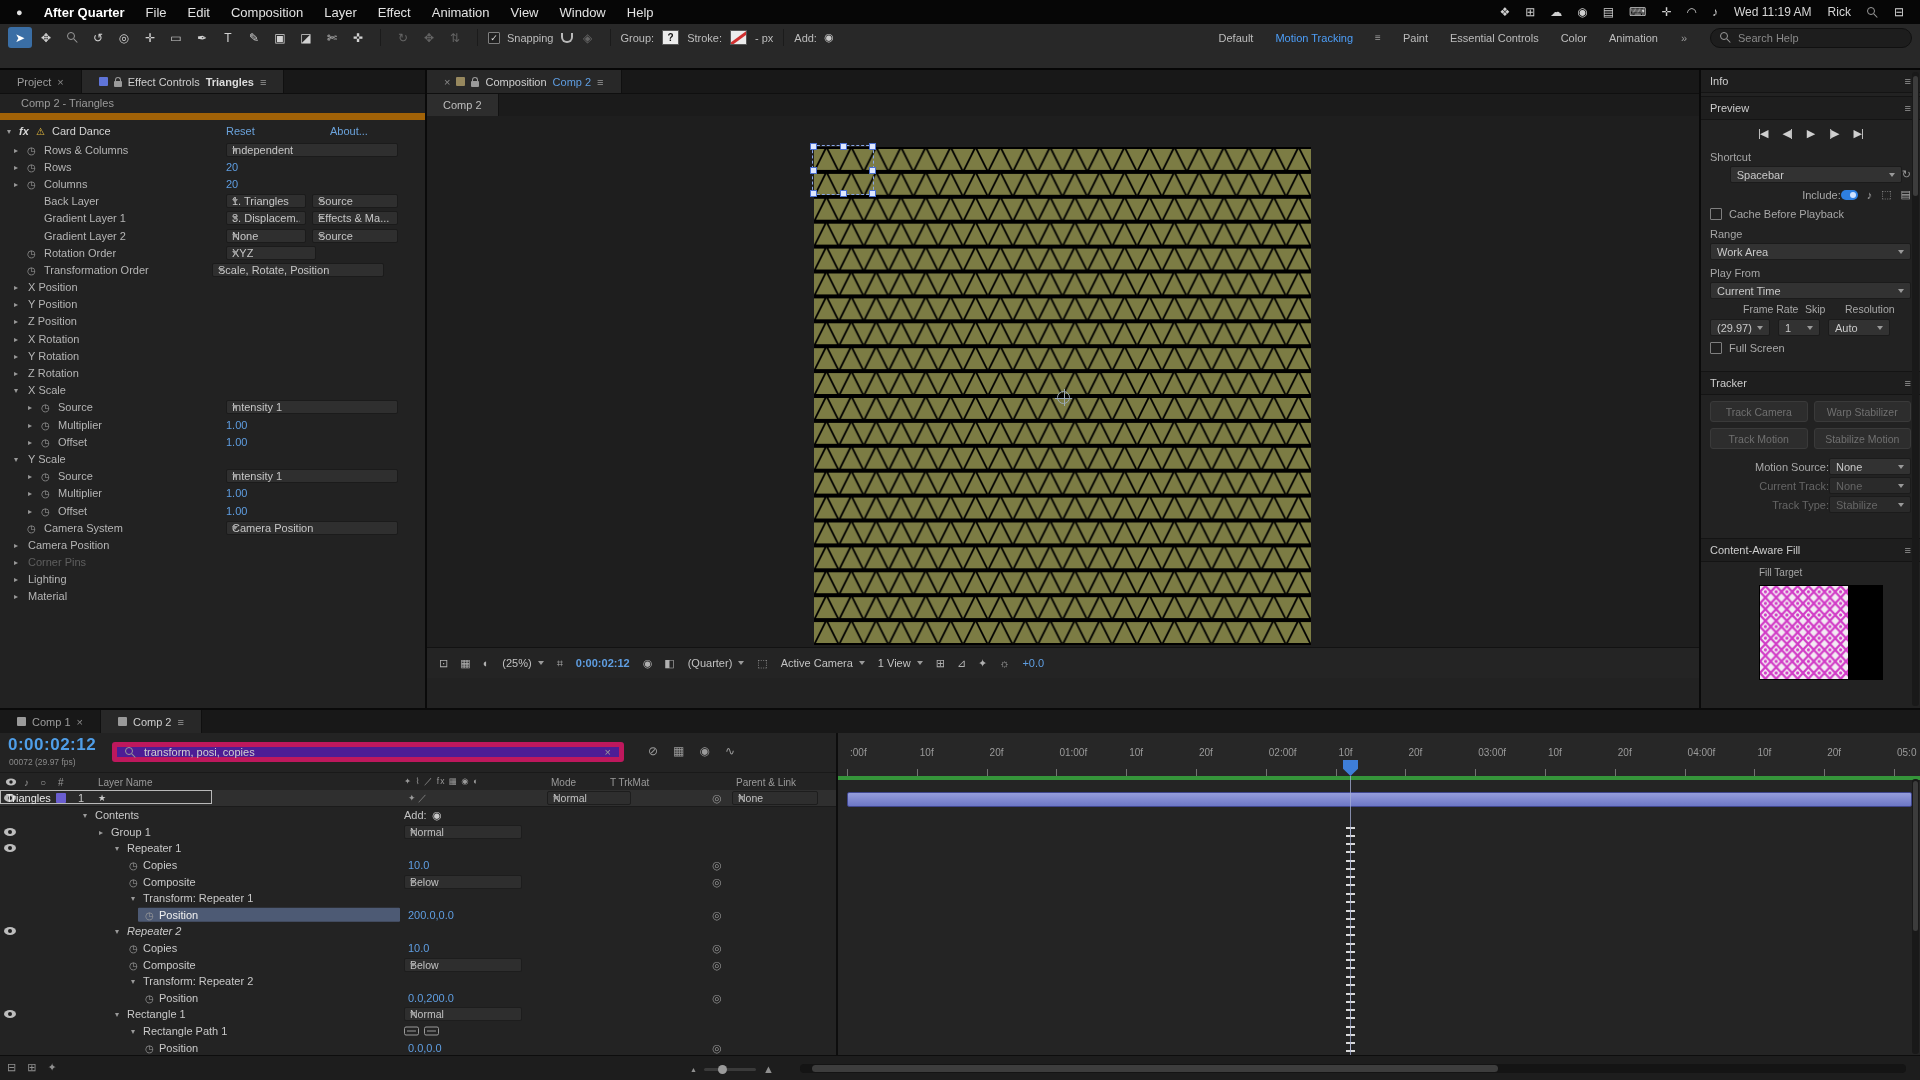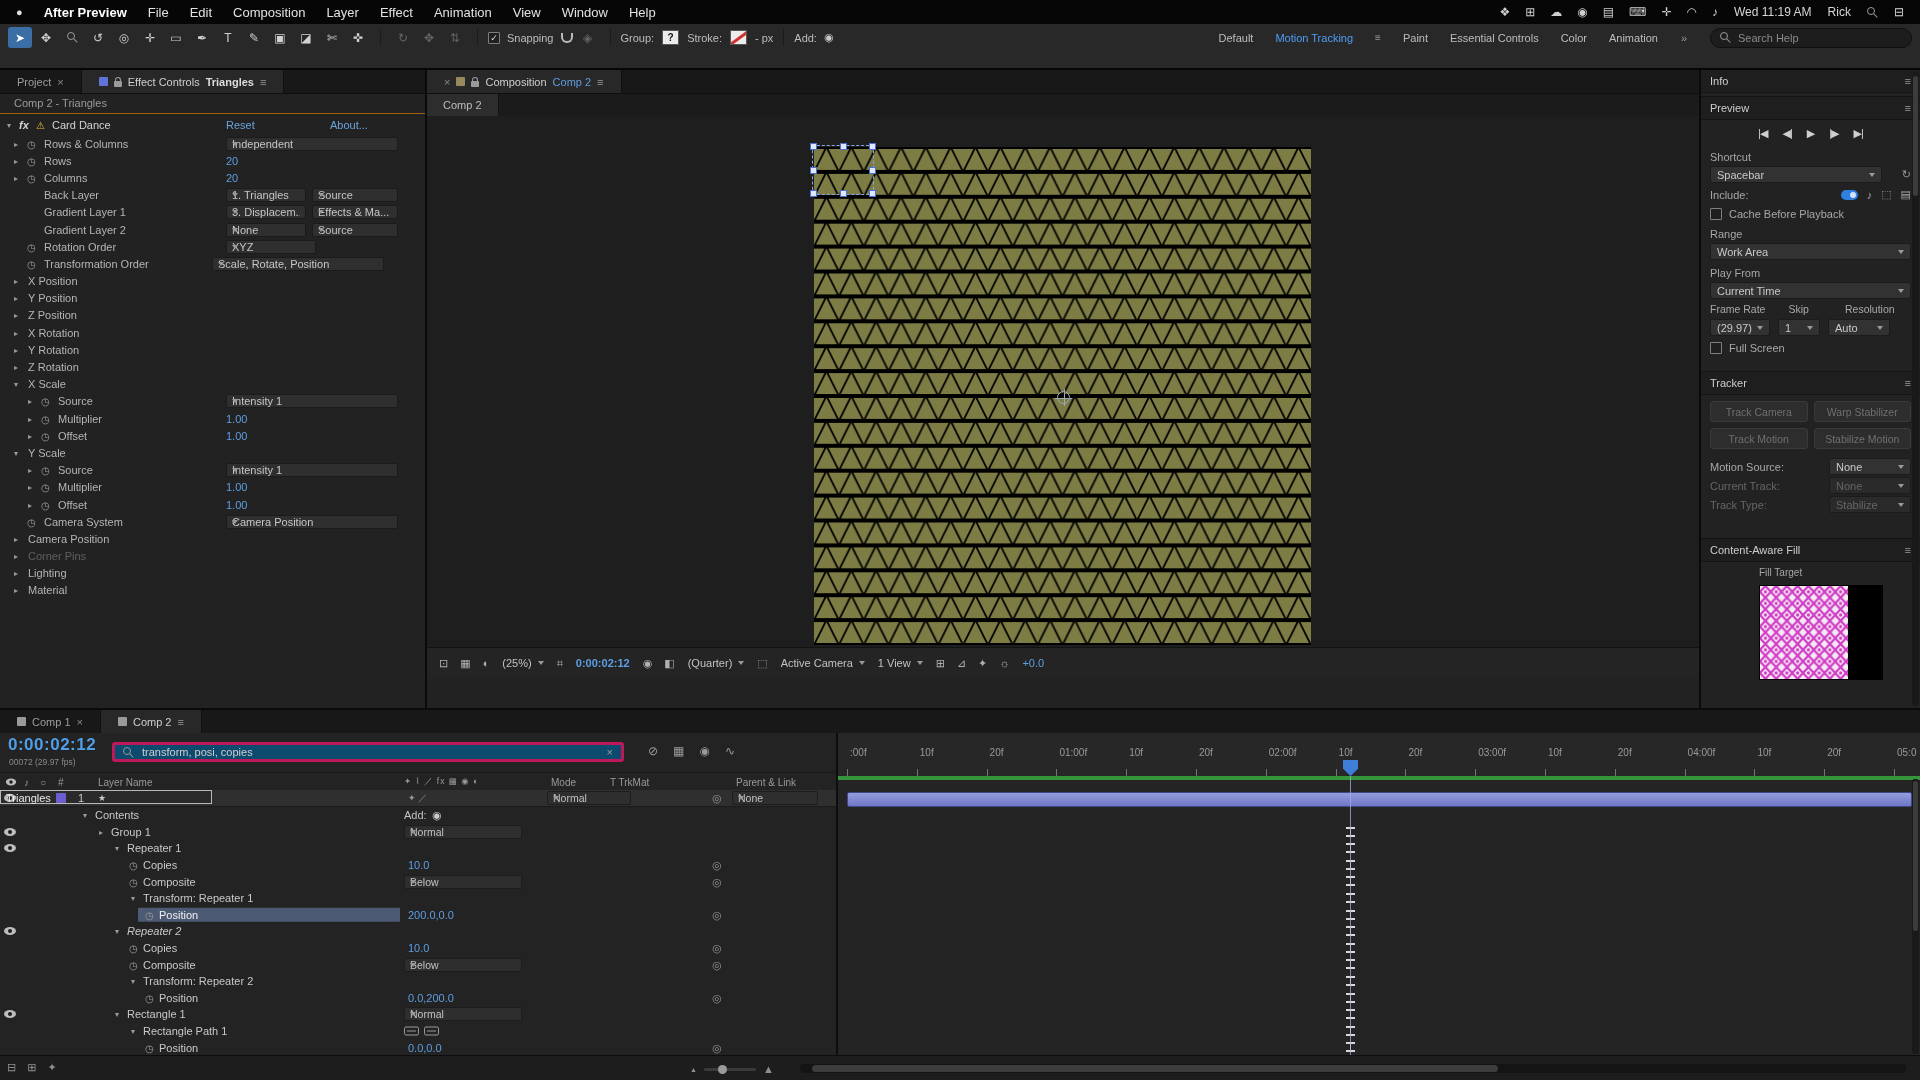--- a/index.html
+++ b/index.html
@@ -53,21 +53,21 @@
   #comp-panel{left:427px;width:1272px}
   #right-panel{left:1701px;width:219px}
   .tabbar{height:23px;background:#181818;display:flex;align-items:stretch;border-bottom:1px solid #0f0f0f}
   .tab{display:flex;align-items:center;gap:6px;padding:0 17px;color:#9d9d9d;border-right:1px solid #101010;white-space:nowrap}
   .tab.active{background:#282828;color:#cfcfcf}
   .chip{width:9px;height:9px;background:#5f74d8;border-radius:1px;flex:none}
   .chip.olive{background:#97885e}
   .close{color:#8a8a8a;font-size:11px}
 
   
-  #fx-comp-label{height:19px;line-height:19px;padding-left:14px;color:#9a9a9a;border-bottom:1px solid #a16207}
+  #fx-comp-label{height:19px;line-height:19px;padding-left:21px;color:#9a9a9a;border-bottom:7px solid #a16207}
   #fx-head{height:21px;position:relative;color:#d4d4d4}
   #fx-head span{position:absolute;top:50%;transform:translateY(-50%)}
   .fxrow{position:relative;height:17.2px}
   .fxrow span,.fxrow div{position:absolute;top:50%;transform:translateY(-50%);white-space:nowrap}
   .twirl{font-size:8px;color:#9a9a9a}
   .sw{font-size:10px;color:#9a9a9a}
   .fxlabel{color:#b5b5b5}
   .fxrow.dim .fxlabel{color:#5f5f5f}
   .fxnum{color:var(--blue)}
   .fxdd{height:14px;background:#2f2f2f;border:1px solid #1b1b1b;border-radius:2px;display:flex;align-items:center;justify-content:space-between;
@@ -89,21 +89,21 @@
   #vtools{position:absolute;left:0;right:0;bottom:0;height:30px;background:#242424;border-top:1px solid #121212;
           display:flex;align-items:center;gap:13px;padding:0 12px;color:#b5b5b5;white-space:nowrap}
   .vicon{font-size:11px;color:#b0b0b0}
   .vdd{display:flex;align-items:center;gap:6px;color:#c2c2c2}
   .vtime{color:var(--blue);font-weight:700}
   .vexp{color:var(--blue)}
 
   
   .rp-head{height:22px;display:flex;align-items:center;justify-content:space-between;padding:0 9px;color:#cdcdcd;
            background:#1e1e1e;border-bottom:1px solid #141414;border-top:1px solid #141414}
-  .rp-row{display:flex;align-items:center;justify-content:space-between;padding:0 9px;height:19px;color:#a8a8a8}
+  .rp-row{display:flex;align-items:center;justify-content:flex-end;padding:0 9px;height:19px;color:#a8a8a8}
   .rp-label{padding:5px 9px 1px;color:#a6a6a6}
   .rp-dd{height:17px;background:#323232;border:1px solid #1b1b1b;border-radius:2px;display:flex;align-items:center;justify-content:space-between;
          padding:0 6px;color:#c9c9c9;box-sizing:border-box}
   .rp-dd.dim{color:#666;background:#2a2a2a}
   .dimtxt{color:#666}
   #transport{display:flex;justify-content:center;gap:15px;align-items:center;height:26px;color:#cfcfcf;font-size:11px}
   .tbtn{letter-spacing:-1px}
   .pill{width:17px;height:10px;border-radius:5px;background:#2e7fe0;position:relative;flex:none}
   .pill::after{content:"";position:absolute;right:2px;top:2px;width:6px;height:6px;border-radius:50%;background:#cfe2ff}
   .trk-row{display:flex;gap:6px;padding:0 9px;margin-top:6px}
@@ -113,21 +113,21 @@
   #rp-scroll{position:absolute;right:1px;top:2px;bottom:2px;width:7px;background:#191919;border-radius:3px}
   #rp-scroll .thumb{position:absolute;left:1px;top:4px;width:5px;height:120px;background:#3c3c3c;border-radius:3px}
 
   
   #timeline{position:absolute;top:710px;left:0;width:1920px;height:370px;background:#232323}
   #tl-tabs{height:23px;background:#181818;display:flex;border-bottom:1px solid #0f0f0f}
   #tl-left{position:absolute;top:23px;left:0;width:836px;bottom:24px;background:#232323;overflow:hidden}
   #tl-toolbar{position:relative;height:39px;border-bottom:1px solid #191919}
   .tl-time{position:absolute;left:8px;top:2px;font-size:17px;font-weight:700;color:#4f9ee8;letter-spacing:.5px}
   .tl-frameinfo{position:absolute;left:9px;top:24px;font-size:8.5px;color:#8a8a8a}
-  .tl-search{position:absolute;left:112px;top:9px;width:512px;height:20px;background:#0c4a6e;border:3px solid #be185d;border-radius:3px;
+  .tl-search{position:absolute;left:112px;top:9px;width:512px;height:20px;background:#4c1d95;border:5px solid #be185d;border-radius:3px;
              display:flex;align-items:center;gap:8px;padding:0 8px;box-sizing:border-box;color:#cfcfcf}
   .tl-search .x{margin-left:auto;color:#9a9a9a}
   .tl-icons{position:absolute;left:648px;top:11px;display:flex;gap:15px;color:#9a9a9a;font-size:12px}
   #tl-header{position:relative;height:18px;border-bottom:1px solid #191919;color:#9a9a9a;font-size:10px}
   #tl-header span{position:absolute;top:50%;transform:translateY(-50%);white-space:nowrap}
   #tl-rows{position:absolute;top:57px;left:0;right:0;bottom:0}
   .tlrow{position:relative;height:16.6px;font-size:11px}
   .tlrow.layer{height:17px;background:#2f2f2f;border-bottom:1px solid #1b1b1b;box-sizing:border-box}
   .tlrow span,.tlrow .dd,.tlrow .selbg,.tlrow .pic{position:absolute;top:50%;transform:translateY(-50%);white-space:nowrap}
   .tw{font-size:8px;color:#9a9a9a}
@@ -165,21 +165,21 @@
   .hscroll .thumb{position:absolute;left:12px;width:62%;top:1px;bottom:1px;background:#3d3d3d;border-radius:4px}
 </style>
 </head>
 <body>
 
 <div id="app">
 
   <div id="menubar">
     <div id="menu-left">
       <span style="font-size:11px">●</span>
-      <span class="app-name">After Preview</span>
+      <span class="app-name">After Quarter</span>
     <span class="menu-item">File</span>
         <span class="menu-item">Edit</span>
         <span class="menu-item">Composition</span>
         <span class="menu-item">Layer</span>
         <span class="menu-item">Effect</span>
         <span class="menu-item">Animation</span>
         <span class="menu-item">View</span>
         <span class="menu-item">Window</span>
         <span class="menu-item">Help</span>
       </div>

